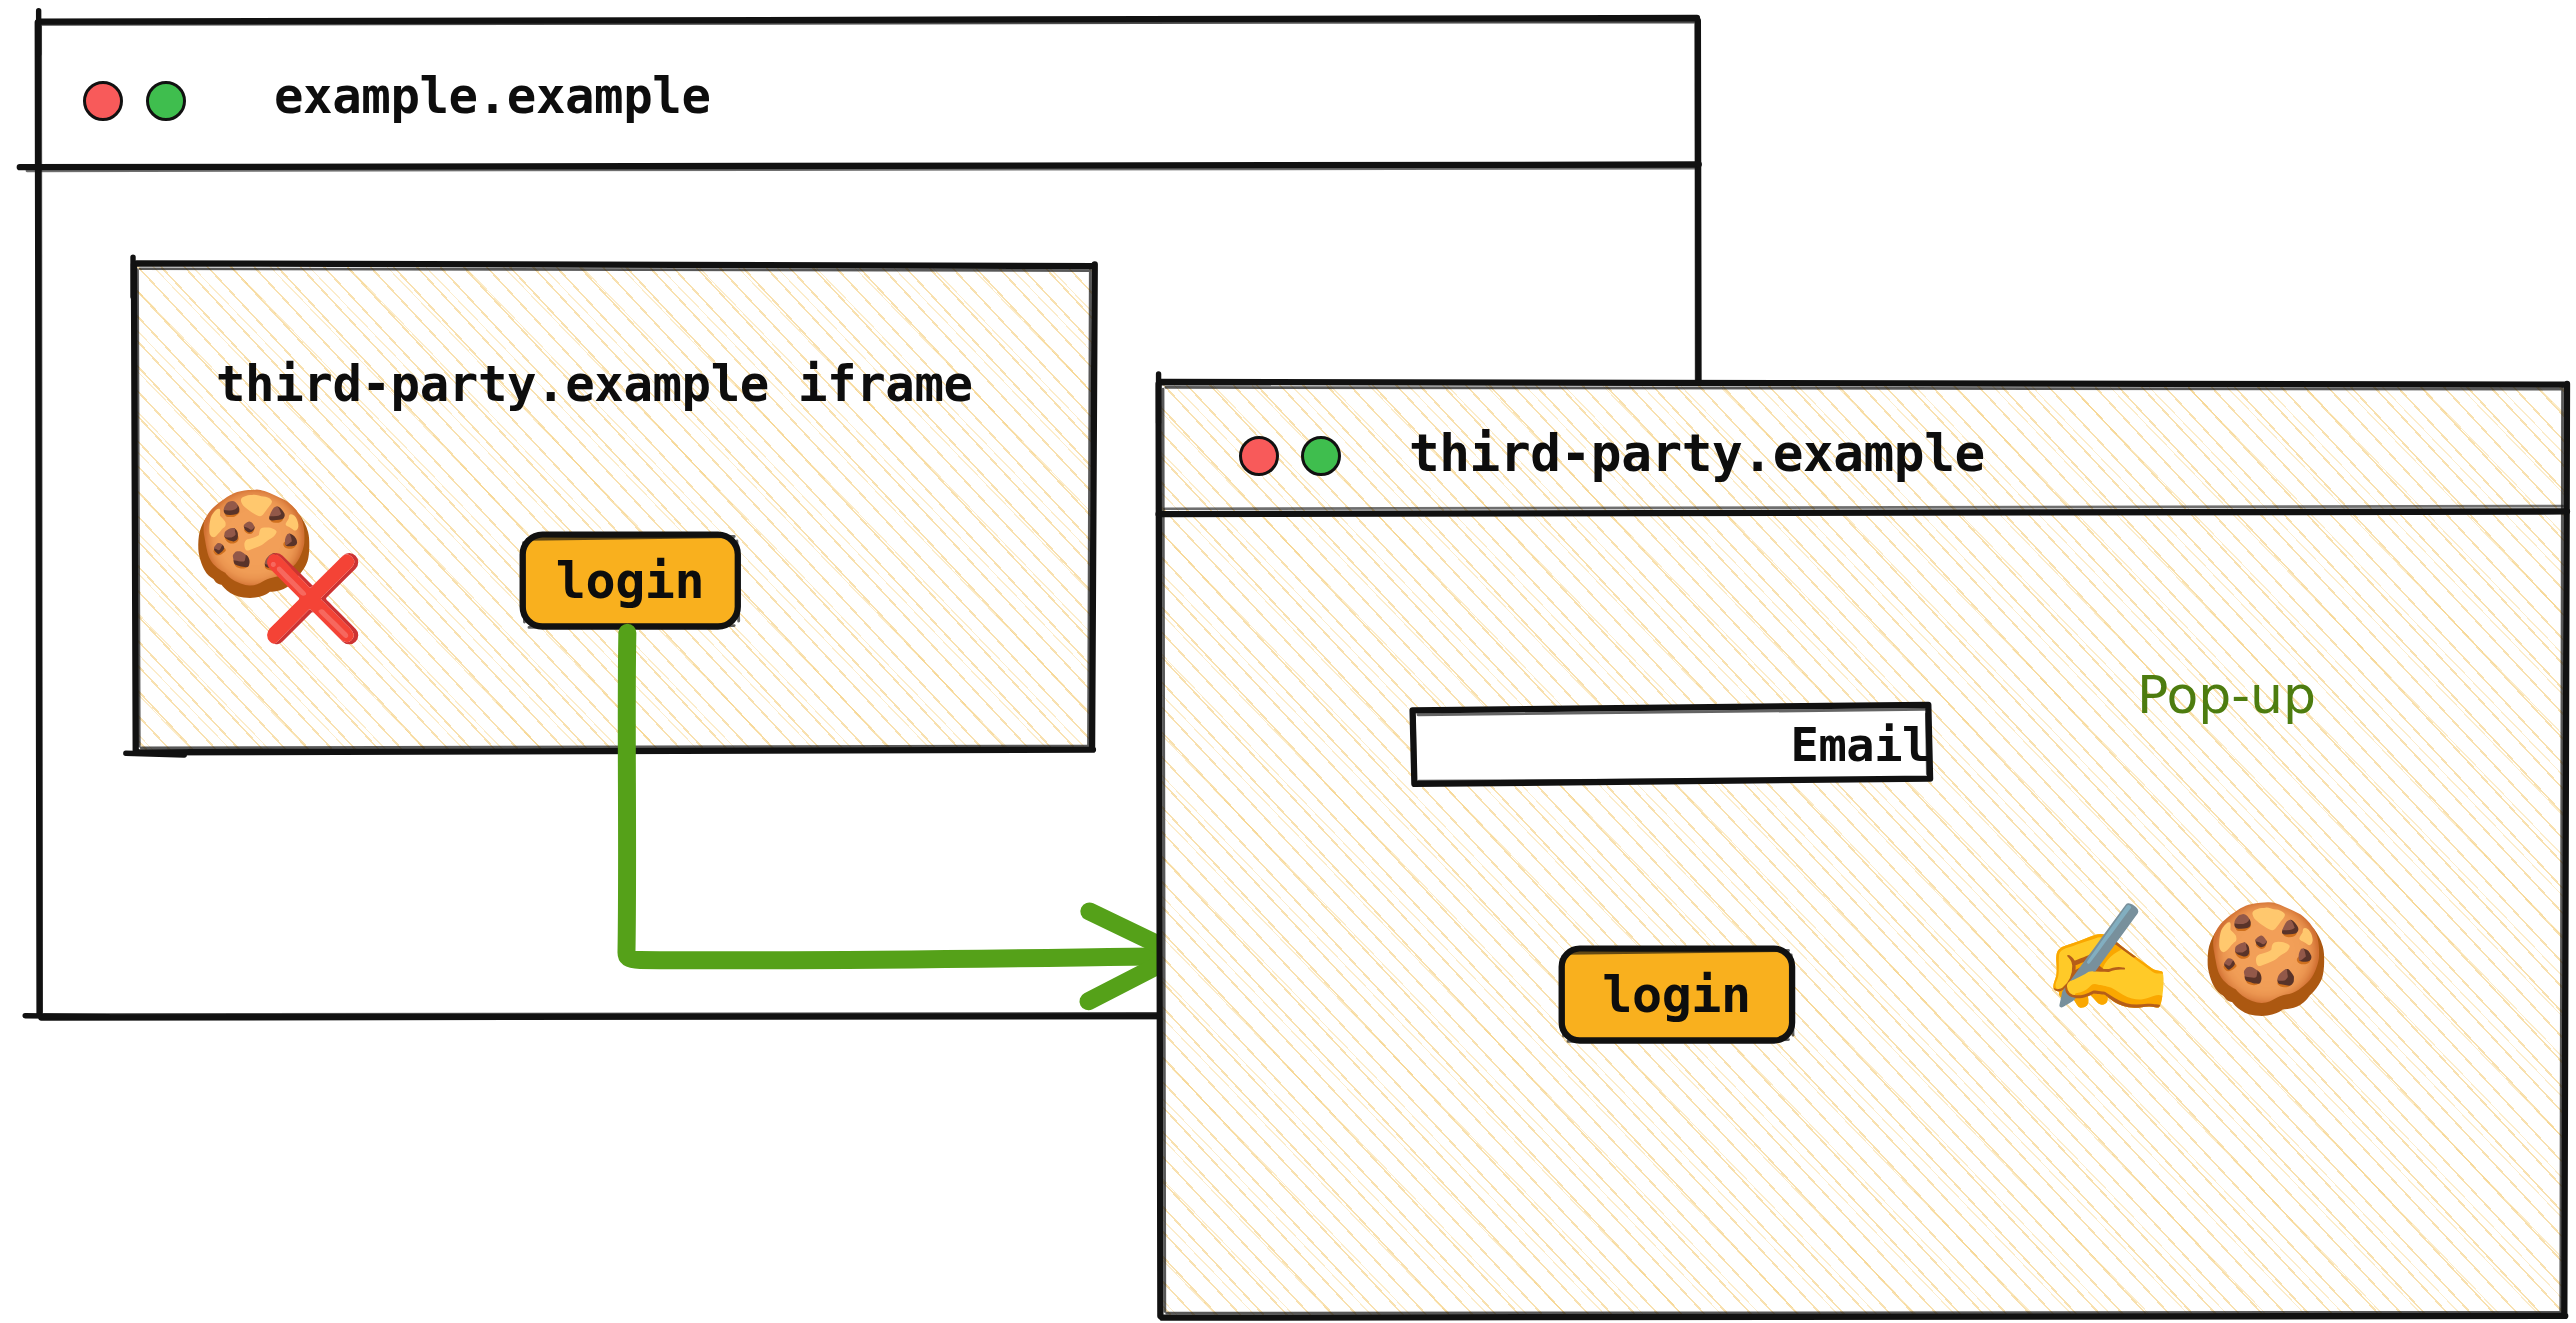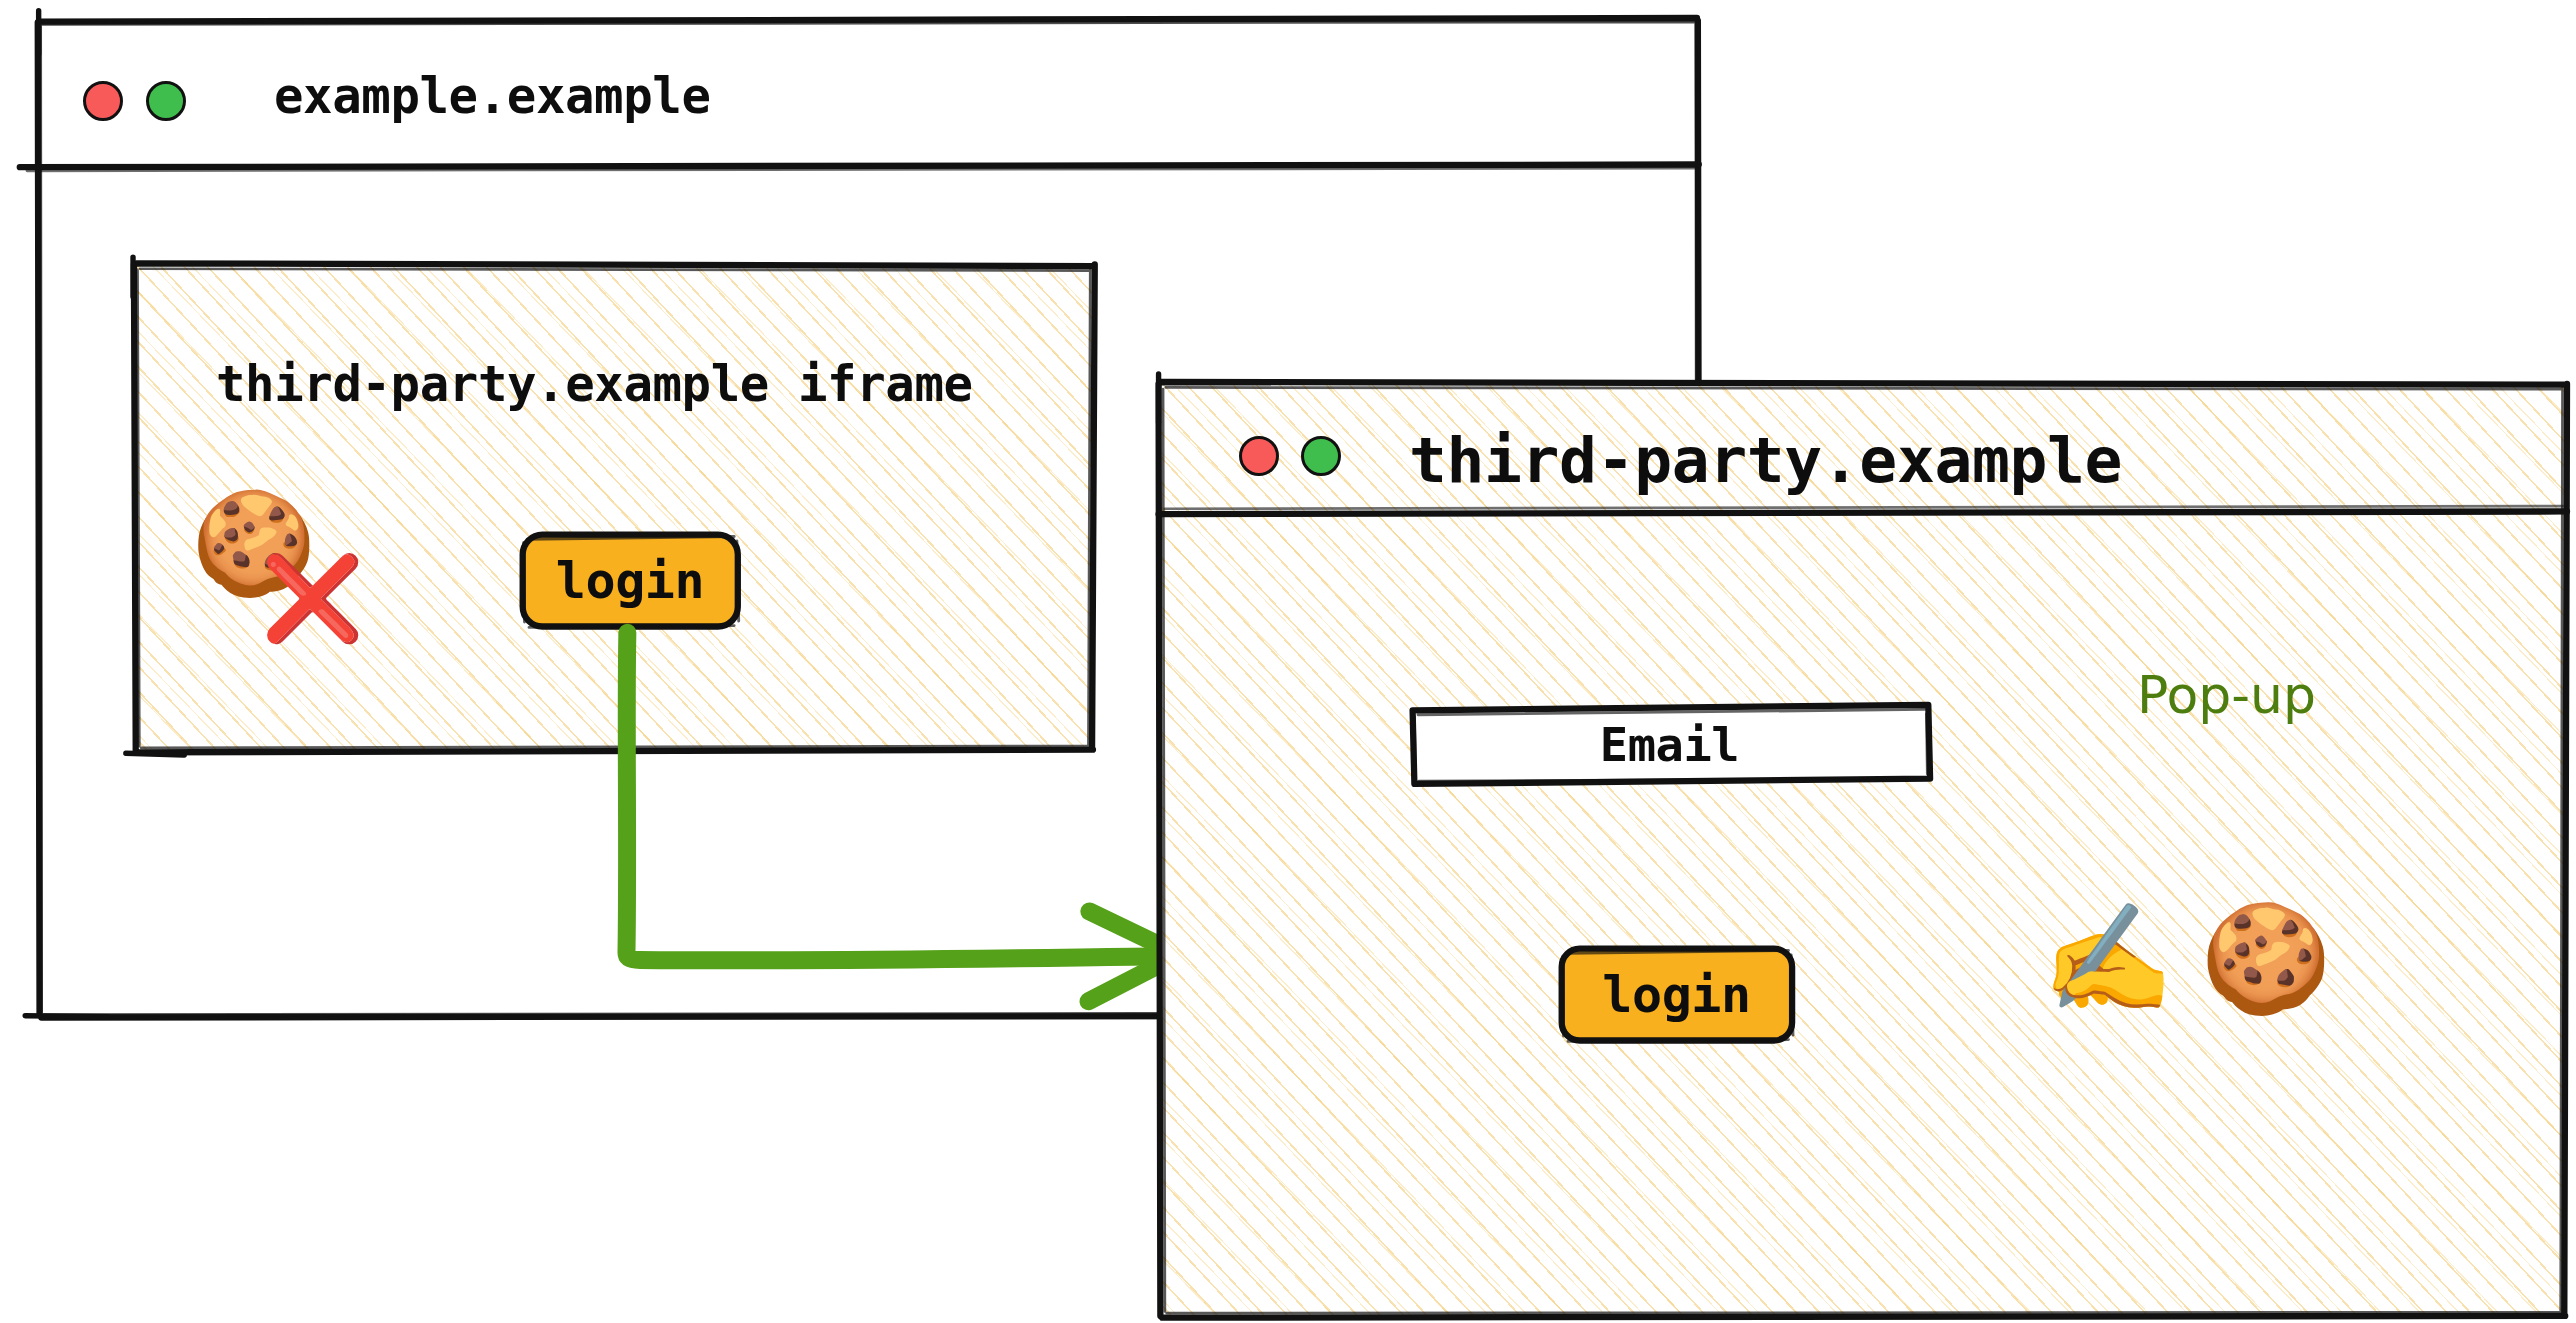--- a/index.html
+++ b/index.html
@@ -114,30 +114,30 @@
     <path d="M1297,431 L2851,433 M2851,432 L2849,1459 M2850,1460 L1298,1461 M1296,1459 L1294,433" stroke="#111" stroke-width="3" fill="none" stroke-linecap="round" opacity="0.7"></path>
     <path d="M1289,416 L1289,470" stroke="#111" stroke-width="6" stroke-linecap="round"></path>
 
     <path d="M1289,572 L2856,569" stroke="#111" stroke-width="7" stroke-linecap="round"></path>
     <path d="M1296,566 L2851,563" stroke="#111" stroke-width="3" stroke-linecap="round" opacity="0.6"></path>
   </svg>
 
   <div class="abs dot dot-red" style="left:1239px;top:436px;width:40px;height:40px;"></div>
   <div class="abs dot dot-green" style="left:1301px;top:436px;width:40px;height:40px;"></div>
 
-  <div class="abs label" style="left:1409px;top:424px;font-size:63px;font-weight:700;">third-party.example</div>
+  <div class="abs label" style="left:1409px;top:424px;font-size:51px;font-weight:700;">third-party.example</div>
 
   <div class="abs sans" style="left:2137px;top:665px;font-size:52px;font-weight:400;">Pop-up</div>
 
   <div class="abs" style="left:1409px;top:703px;width:521px;height:79px;">
     <svg class="sketch" width="575" height="117" viewBox="0 0 640 130">
       <path d="M4,8 L578,2 L580,84 L6,90 Z" fill="#ffffff" stroke="#111" stroke-width="7" stroke-linejoin="round"></path>
       <path d="M10,13 L574,7 M576,12 L577,79 M573,84 L11,87 M7,82 L6,15" stroke="#111" stroke-width="3.2" fill="none" stroke-linecap="round" opacity="0.65"></path>
     </svg>
-    <div class="abs label" style="left:0;top:14.4px;width:521px;text-align:center;font-size:47px;font-weight:700;">Email</div>
+    <div class="abs label" style="left:0;top:14.4px;width:521px;text-align:right;font-size:47px;font-weight:700;">Email</div>
   </div>
 
 
   <div class="abs" style="left:1559px;top:946px;width:235px;height:97px;">
     <svg class="sketch" width="288" height="144" viewBox="0 0 320 160">
       <rect x="3" y="3" rx="20" ry="20" width="256" height="102" fill="#f9b01e" stroke="#111" stroke-width="7"></rect>
       <path d="M8,8 L255,5 M258,10 L260,99 M255,104 L10,106 M5,100 L4,12" stroke="#111" stroke-width="3.2" fill="none" stroke-linecap="round" opacity="0.65"></path>
     </svg>
     <div class="abs label" style="left:0;top:20px;width:235px;text-align:center;font-size:50px;font-weight:700;">login</div>
   </div>

